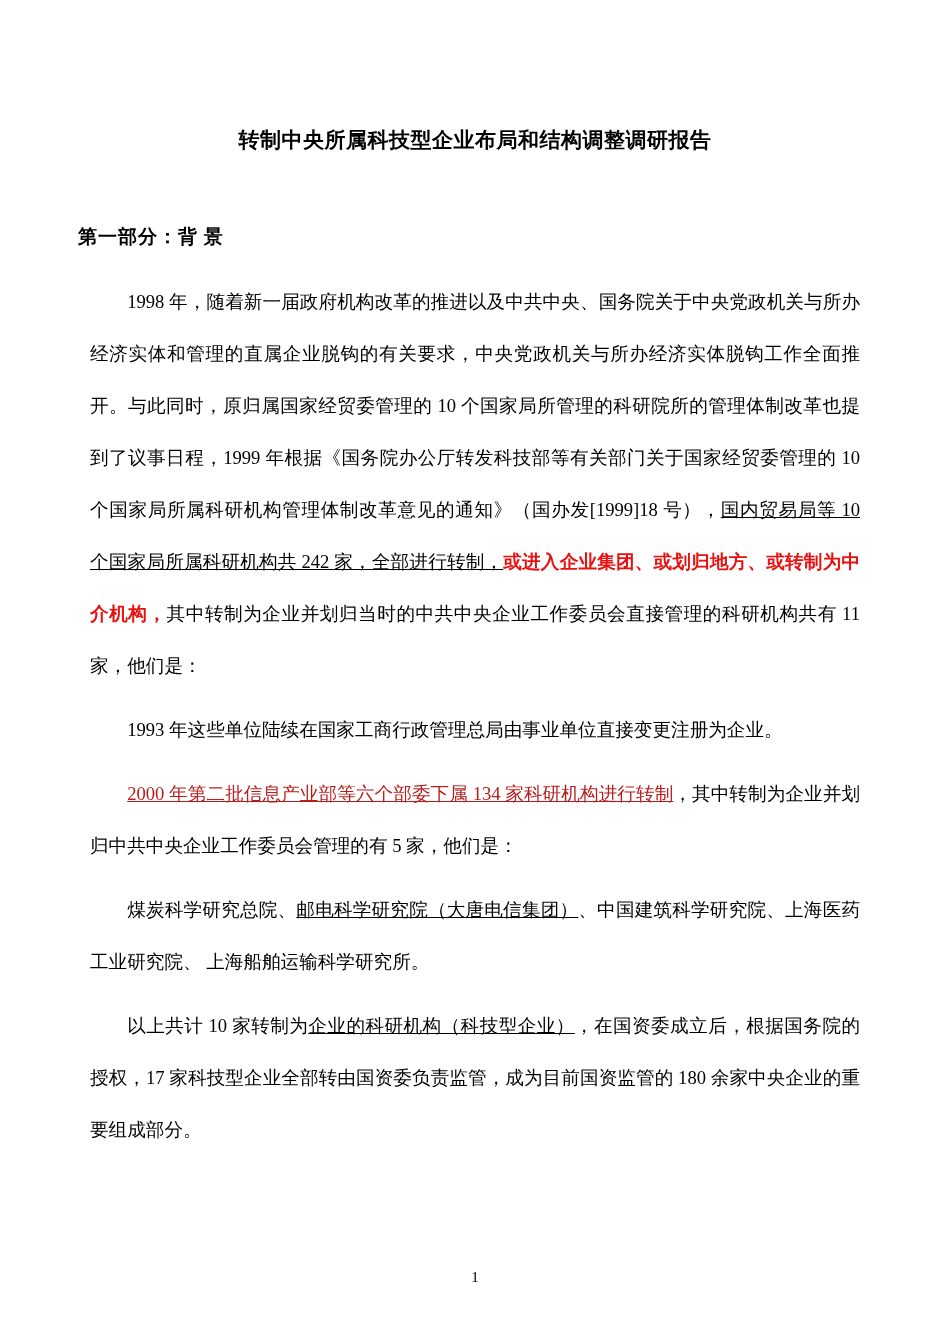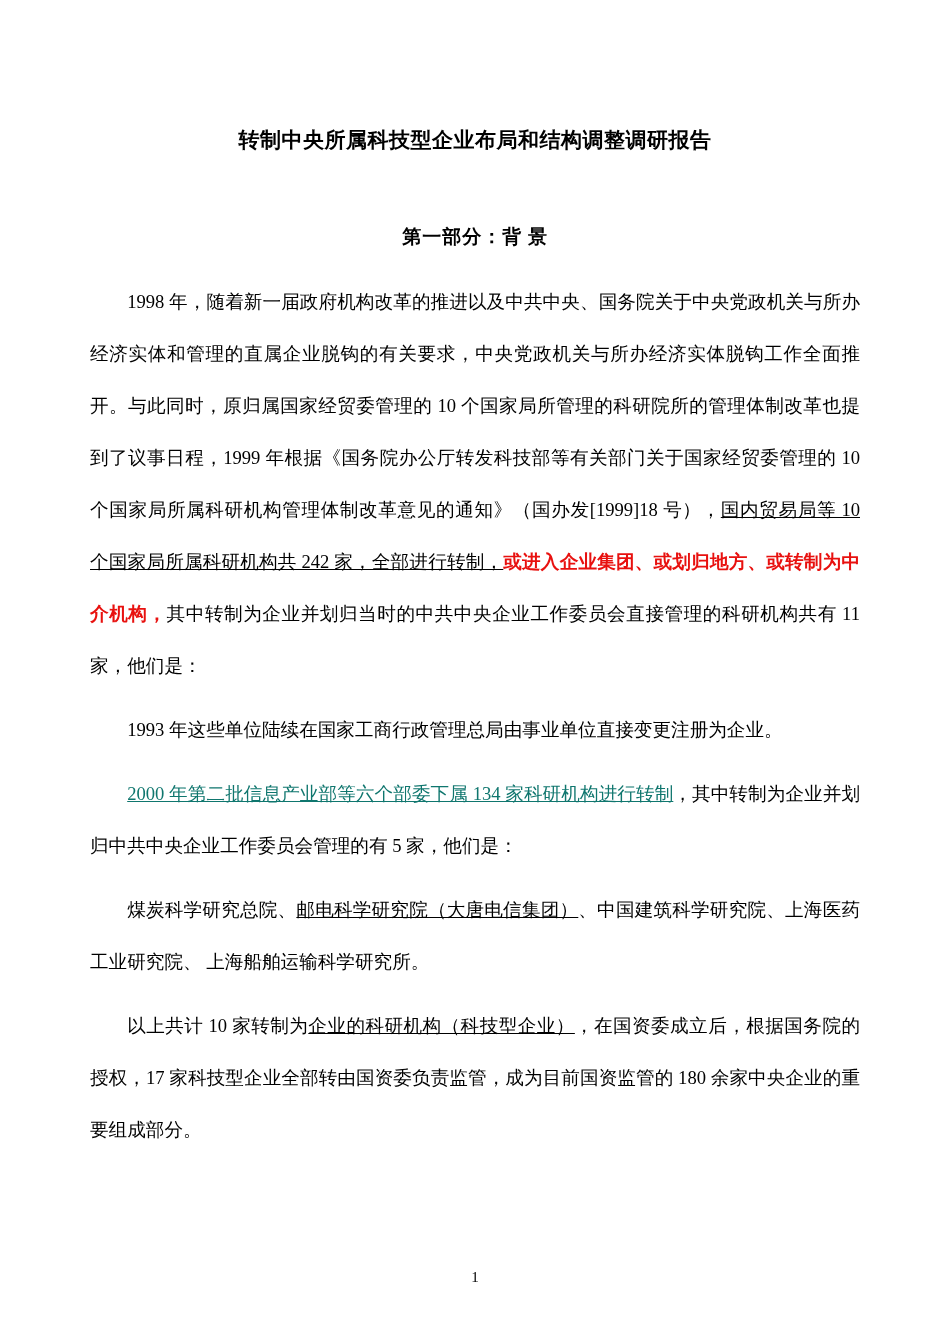--- a/index.html
+++ b/index.html
@@ -24,21 +24,21 @@
   }
   .doc-title {
     text-align: center;
     font-size: 21px;
     font-weight: bold;
     letter-spacing: 0.5px;
     margin: 28px 0 0 0;
     line-height: 1.6;
   }
   .section-heading {
-    text-align: center;
+    text-align: left;
     font-size: 19px;
     font-weight: bold;
     margin: 66px 0 0 0;
     letter-spacing: 1px;
   }
   .body-block {
     margin-top: 26px;
   }
   p.para {
     font-size: 18.6px;
@@ -48,21 +48,21 @@
     text-justify: inter-ideograph;
     text-indent: 2em;
   }
   .u {
     text-decoration: underline;
   }
   .red {
     color: #e8110f;
   }
   .redu {
-    color: #0f766e;
+    color: #b91c1c;
     text-decoration: underline;
   }
   .bold {
     font-weight: bold;
   }
   .page-number {
     position: absolute;
     bottom: 58px;
     left: 0;
     width: 950px;

